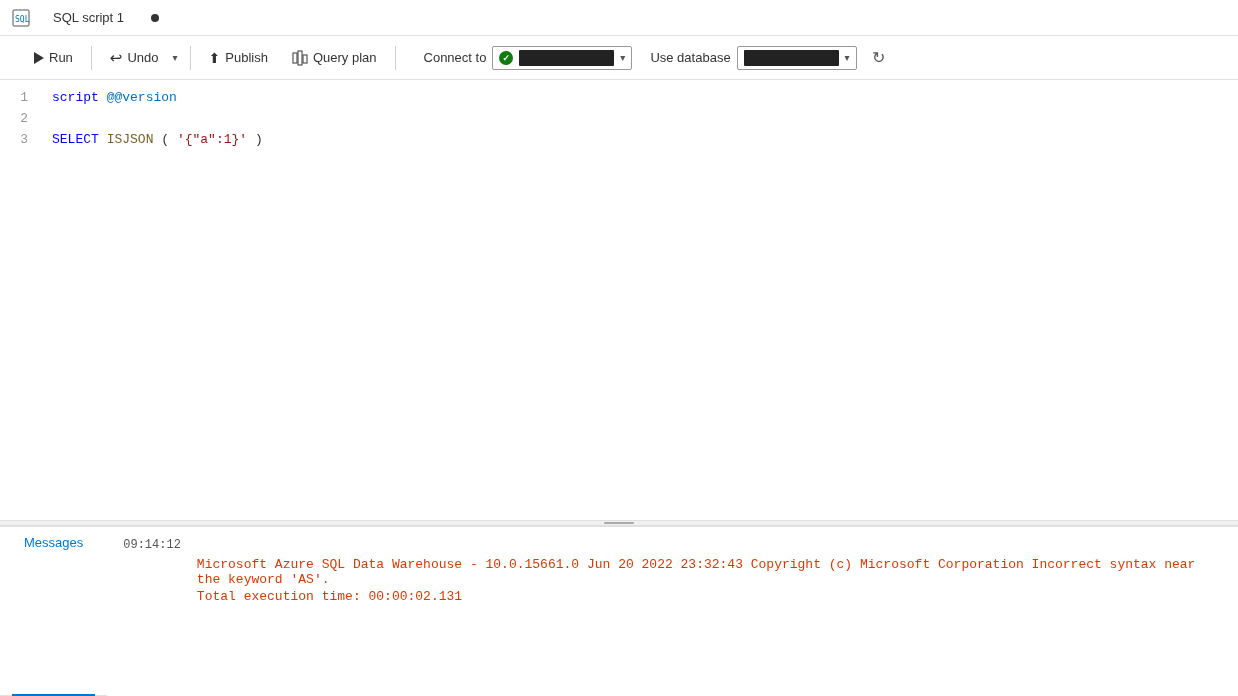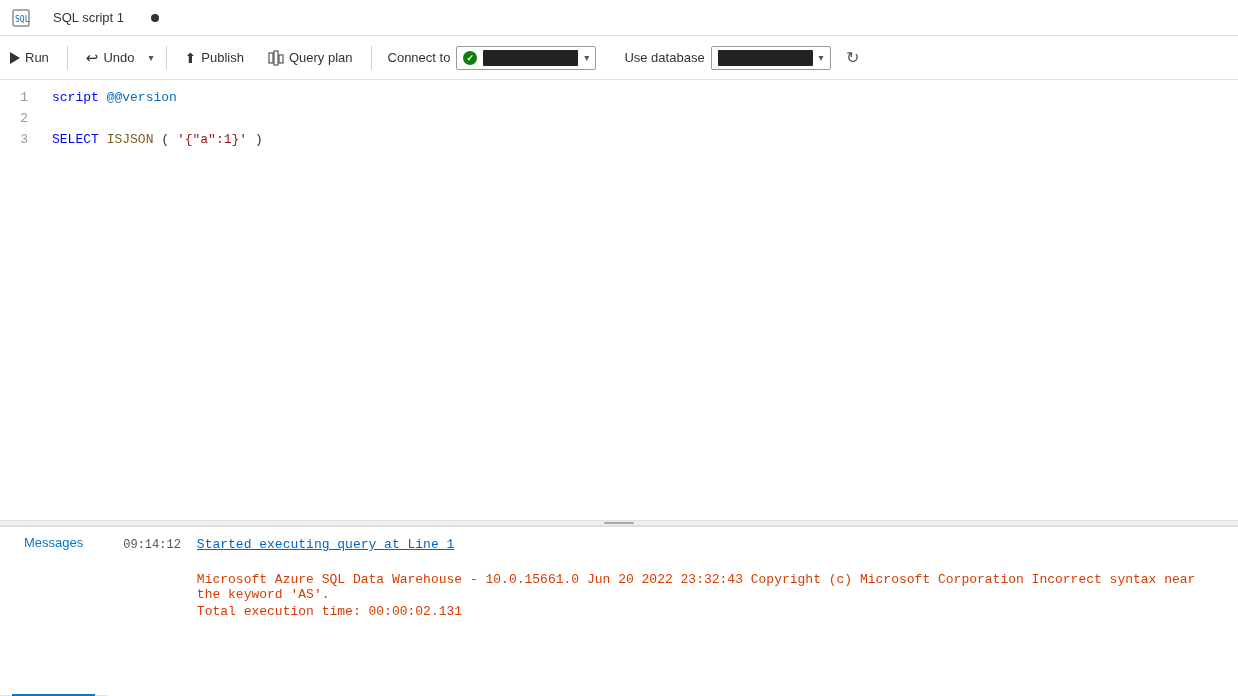--- a/index.html
+++ b/index.html
@@ -27,21 +27,21 @@
       width: 8px; height: 8px;
       border-radius: 50%;
       background: #333;
       margin-left: 4px;
     }
 
     
     .toolbar {
       display: flex;
       align-items: center;
-      padding: 4px 0;
+      padding: 4px 24px;
       border-bottom: 1px solid #e0e0e0;
       background: #fff;
       height: 44px;
       gap: 4px;
     }
     .toolbar-btn {
       display: flex;
       align-items: center;
       gap: 5px;
       padding: 5px 10px;
@@ -58,21 +58,21 @@
       height: 24px;
       background: #d0d0d0;
       margin: 0 4px;
     }
 
     
     .connect-group {
       display: flex;
       align-items: center;
       gap: 6px;
-      margin-left: 8px;
+      margin-left: 20px;
     }
     .connect-label { font-size: 13px; color: #333; }
     .connect-dropdown {
       display: flex;
       align-items: center;
       border: 1px solid #999;
       border-radius: 2px;
       padding: 3px 6px;
       gap: 6px;
       min-width: 140px;
@@ -102,21 +102,21 @@
     }
     .dropdown-arrow {
       font-size: 10px;
       color: #555;
     }
 
     .use-db-group {
       display: flex;
       align-items: center;
       gap: 6px;
-      margin-left: 24px;
+      margin-left: 14px;
     }
     .use-db-label { font-size: 13px; color: #333; }
     .use-db-dropdown {
       display: flex;
       align-items: center;
       border: 1px solid #999;
       border-radius: 2px;
       padding: 3px 6px;
       gap: 6px;
       min-width: 120px;
@@ -381,22 +381,19 @@
   </div>
 
   <div class="messages-panel">
     <div class="messages-tabs">
       <div class="messages-tab active">Messages</div>
     </div>
     <div class="messages-content">
       <div class="msg-row">
         <span class="msg-time">09:14:12</span>
         <div class="msg-body">
-          <div>
-            <a class="msg-link">Started executing query at Line 1</a>
-          </div>
           <div class="msg-error">Microsoft Azure SQL Data Warehouse - 10.0.15661.0 Jun 20 2022 23:32:43 Copyright (c) Microsoft Corporation Incorrect syntax near the keyword 'AS'.</div>
           <div class="msg-info">Total execution time: 00:00:02.131</div>
         </div>
       </div>
     </div>
   </div>
 </div>
 
 </body></html>

